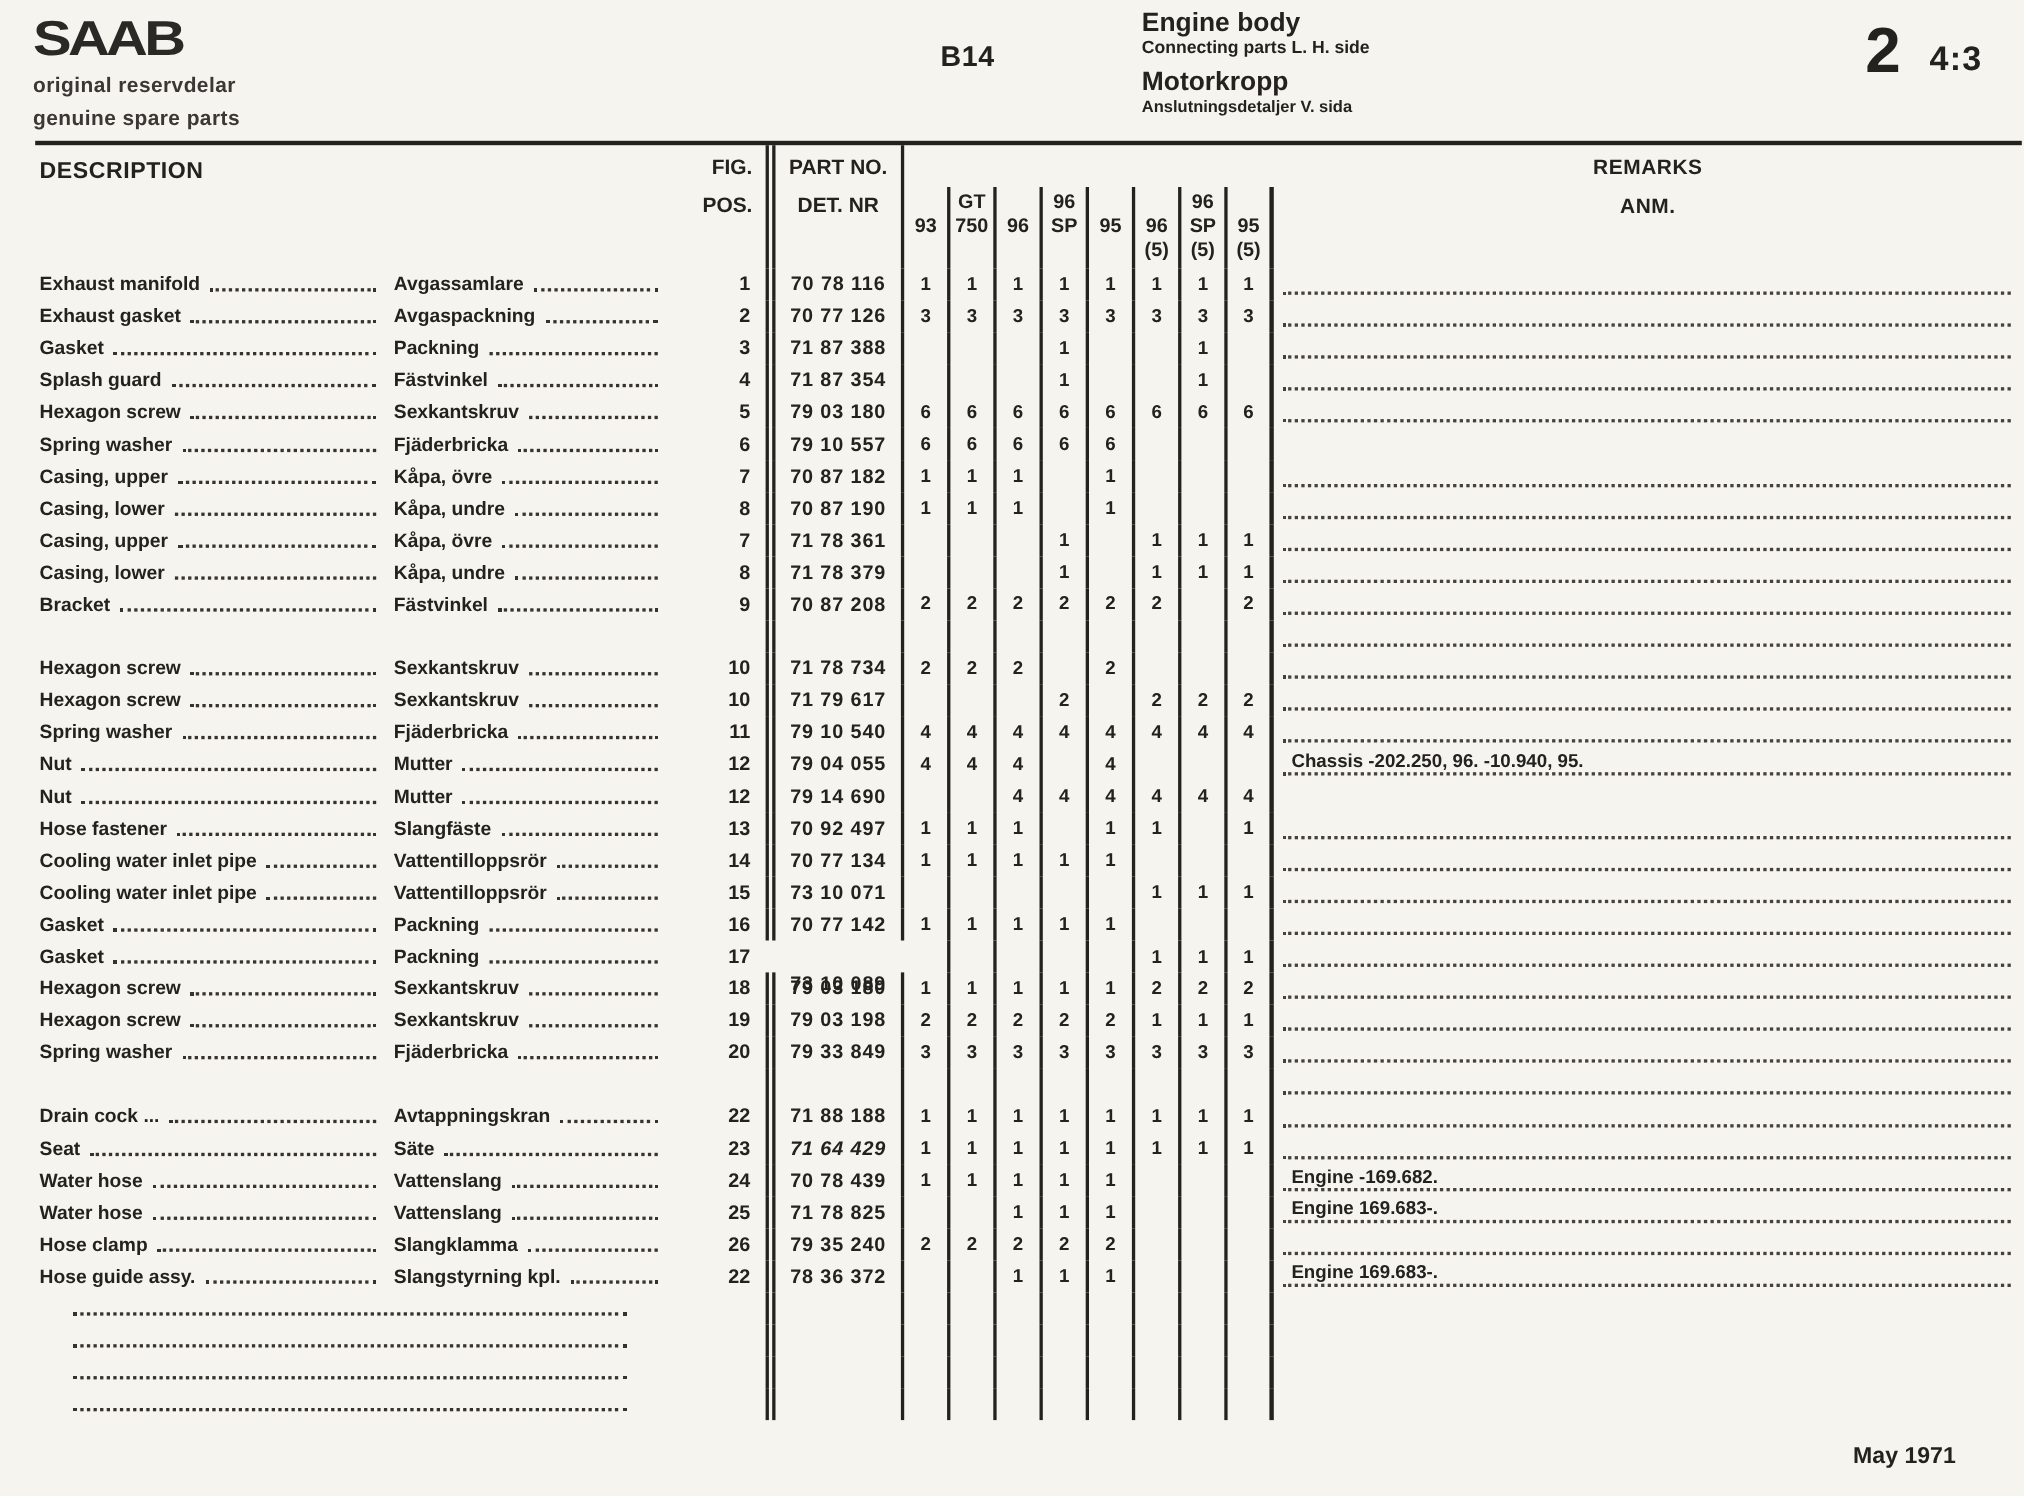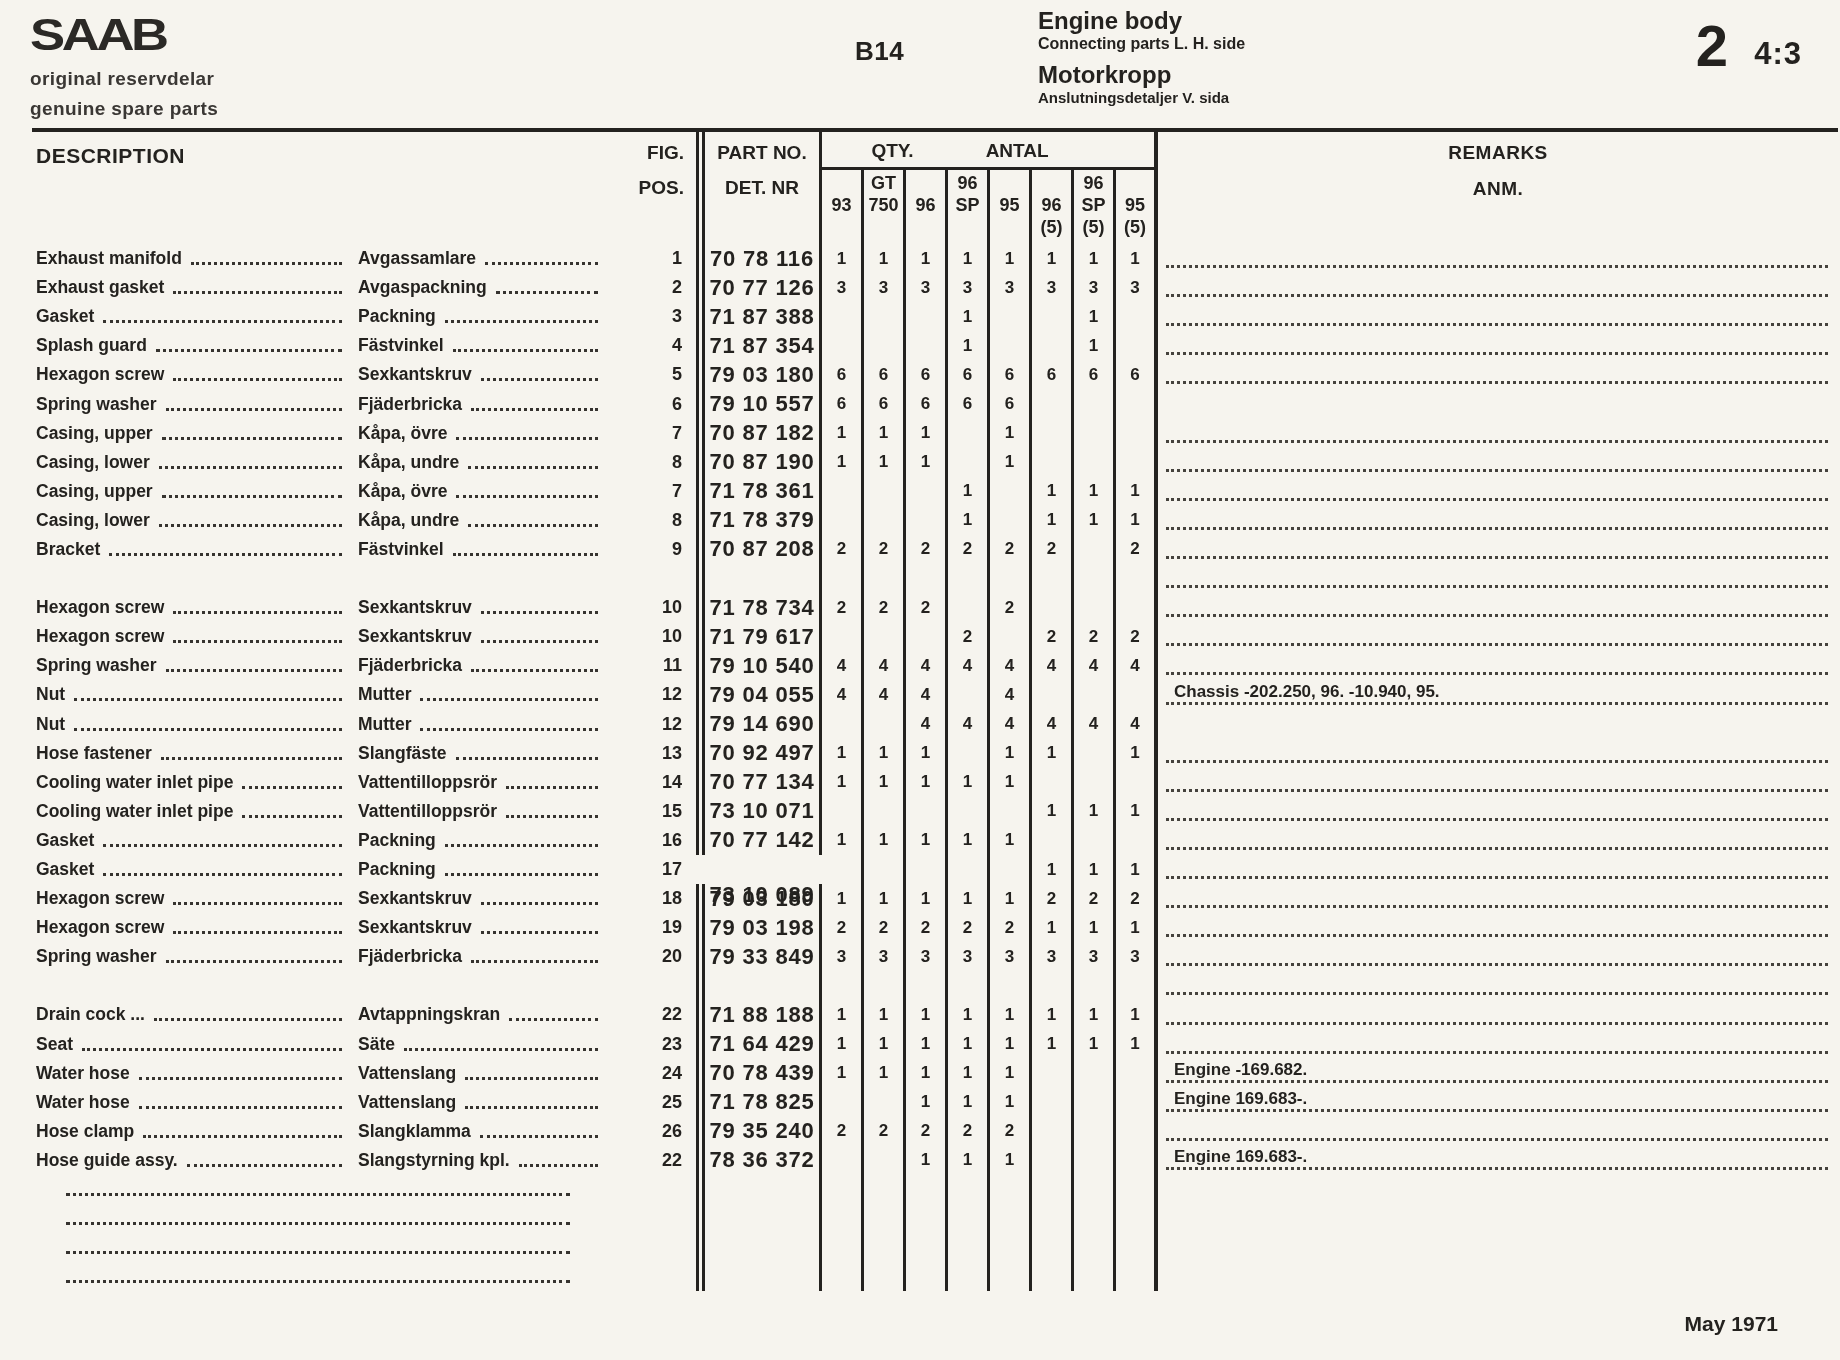--- a/index.html
+++ b/index.html
@@ -49,21 +49,21 @@
   .h-qty{grid-column:5/13;grid-row:1;border-bottom:3px solid var(--ink);align-items:flex-end;justify-content:center;gap:72px;padding:0 56px 5px 0;font-size:19px;}
   .h-rem{grid-column:13;grid-row:1/3;flex-direction:column;align-items:center;justify-content:flex-start;gap:14px;padding-top:10px;font-size:19px;letter-spacing:.5px;}
   .qh{flex-direction:column;justify-content:flex-start;align-items:center;padding-top:2px;font-size:18px;}
   .qhl{display:block;height:22px;line-height:22px;text-align:center;}
 
   
   .dcell{padding-left:4px;font-size:17.5px;white-space:nowrap;}
   .lbl{white-space:nowrap;}
   .lead{flex:1;height:0;border-bottom:3px dotted var(--ink-soft);align-self:center;margin:10px 12px 0 9px;}
   .figcell{justify-content:flex-end;padding-right:14px;font-size:18px;}
-  .pcell{justify-content:center;font-size:22px;letter-spacing:.8px;white-space:nowrap;}
+  .pcell{justify-content:center;font-size:18px;letter-spacing:.8px;white-space:nowrap;}
   .qcell{justify-content:center;font-size:17px;}
   .rcell{align-items:flex-end;padding:0 10px 0 8px;}
   .rwrap{flex:1;border-bottom:3px dotted #45423d;margin-bottom:5px;padding:0 0 1px 8px;font-size:17px;line-height:19px;white-space:nowrap;}
   .rplain{flex:1;}
   .dotslead{flex:1;height:0;border-bottom:3px dotted var(--ink-soft);align-self:center;margin:10px 40px 0 30px;}
 </style>
 </head>
 <body>
 
 <div class="brand">
@@ -85,24 +85,20 @@
 <div id="grid" class="table">
   <div class="cell h-desc">DESCRIPTION</div>
   <div class="cell h-fig">
     <span>FIG.</span>
     <span>POS.</span>
   </div>
   <div class="cell h-part dl sr">
     <span>PART NO.</span>
     <span>DET. NR</span>
   </div>
-  <div class="cell h-qty srr">
-    <span>QTY.</span>
-    <span>ANTAL</span>
-  </div>
   <div class="cell h-rem">
     <span>REMARKS</span>
     <span>ANM.</span>
   </div>
 <div class="cell qh sr" style="grid-area: 2 / 5;">
       <span class="qhl"></span>
       <span class="qhl">93</span>
       <span class="qhl"></span>
     </div>
     <div class="cell qh sr" style="grid-area: 2 / 6;">
@@ -691,21 +687,21 @@
     </div>
     <div class="cell dcell" style="grid-area: 30 / 1;">
       <span class="lbl">Seat</span>
       <div class="lead"></div>
     </div>
     <div class="cell dcell" style="grid-area: 30 / 2;">
       <span class="lbl">Säte</span>
       <div class="lead"></div>
     </div>
     <div class="cell figcell" style="grid-area: 30 / 3;">23</div>
-    <div class="cell pcell dl sr" style="grid-area: 30 / 4;">71 64 429</div>
+    <div class="cell pcell dl sr" style="grid-area: 30 / 4; font-style: italic;">71 64 429</div>
     <div class="cell qcell sr" style="grid-area: 30 / 5;">1</div>
     <div class="cell qcell sr" style="grid-area: 30 / 6;">1</div>
     <div class="cell qcell sr" style="grid-area: 30 / 7;">1</div>
     <div class="cell qcell sr" style="grid-area: 30 / 8;">1</div>
     <div class="cell qcell sr" style="grid-area: 30 / 9;">1</div>
     <div class="cell qcell sr" style="grid-area: 30 / 10;">1</div>
     <div class="cell qcell sr" style="grid-area: 30 / 11;">1</div>
     <div class="cell qcell srr" style="grid-area: 30 / 12;">1</div>
     <div class="cell rcell" style="grid-area: 30 / 13;">
       <div class="rwrap"></div>

